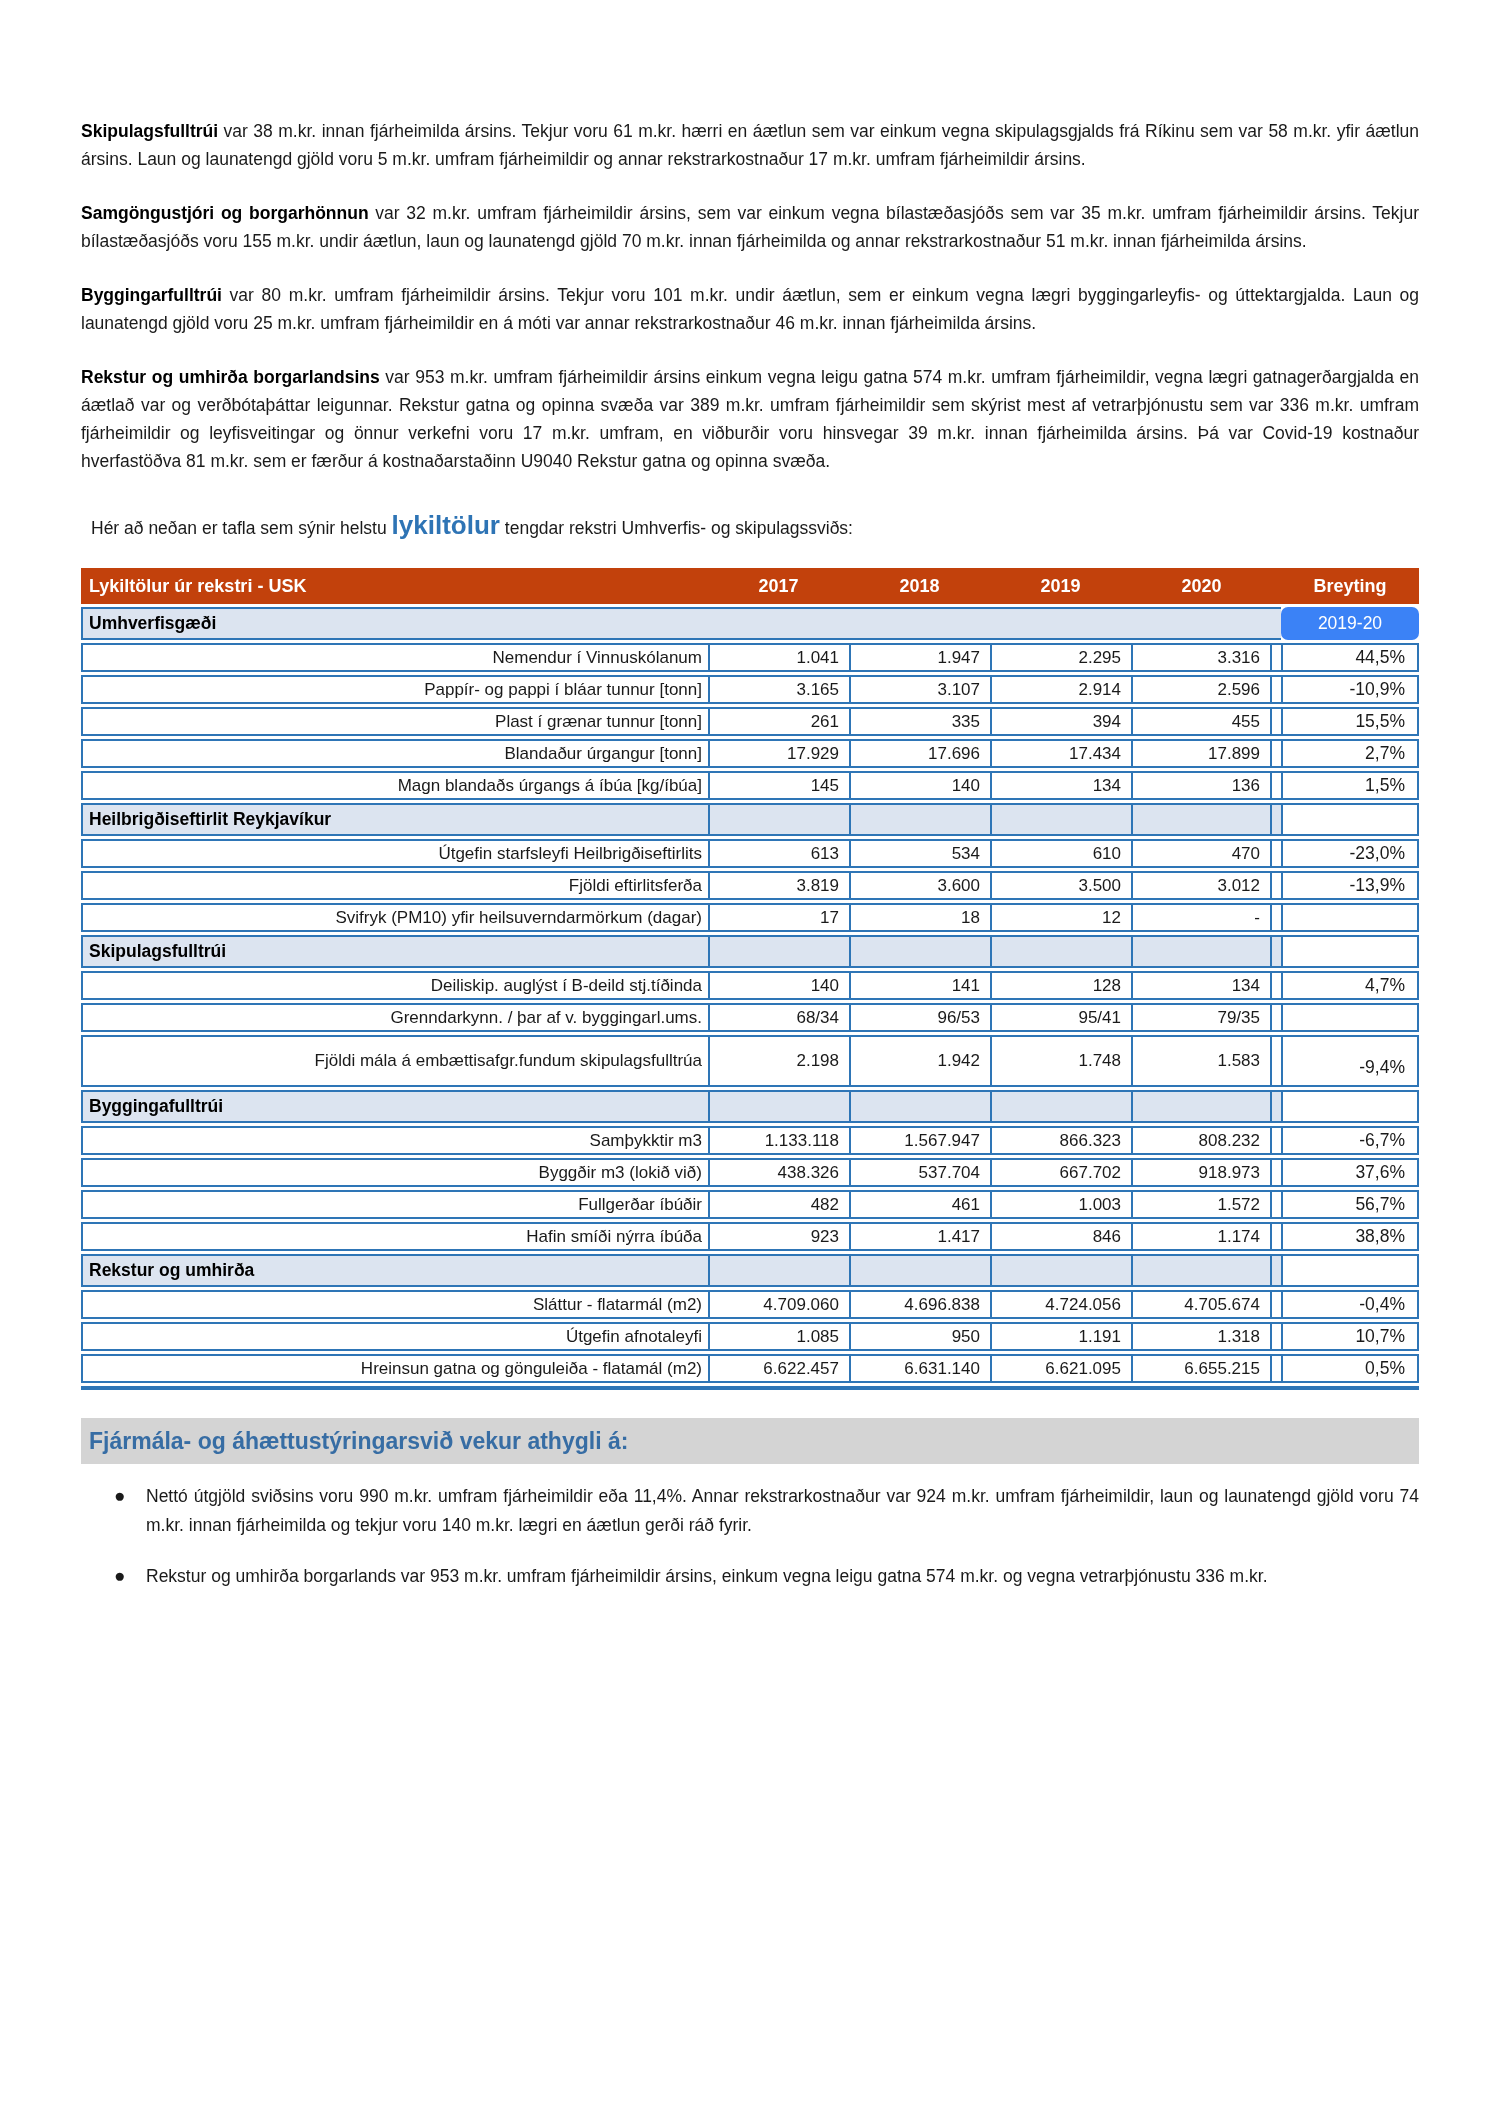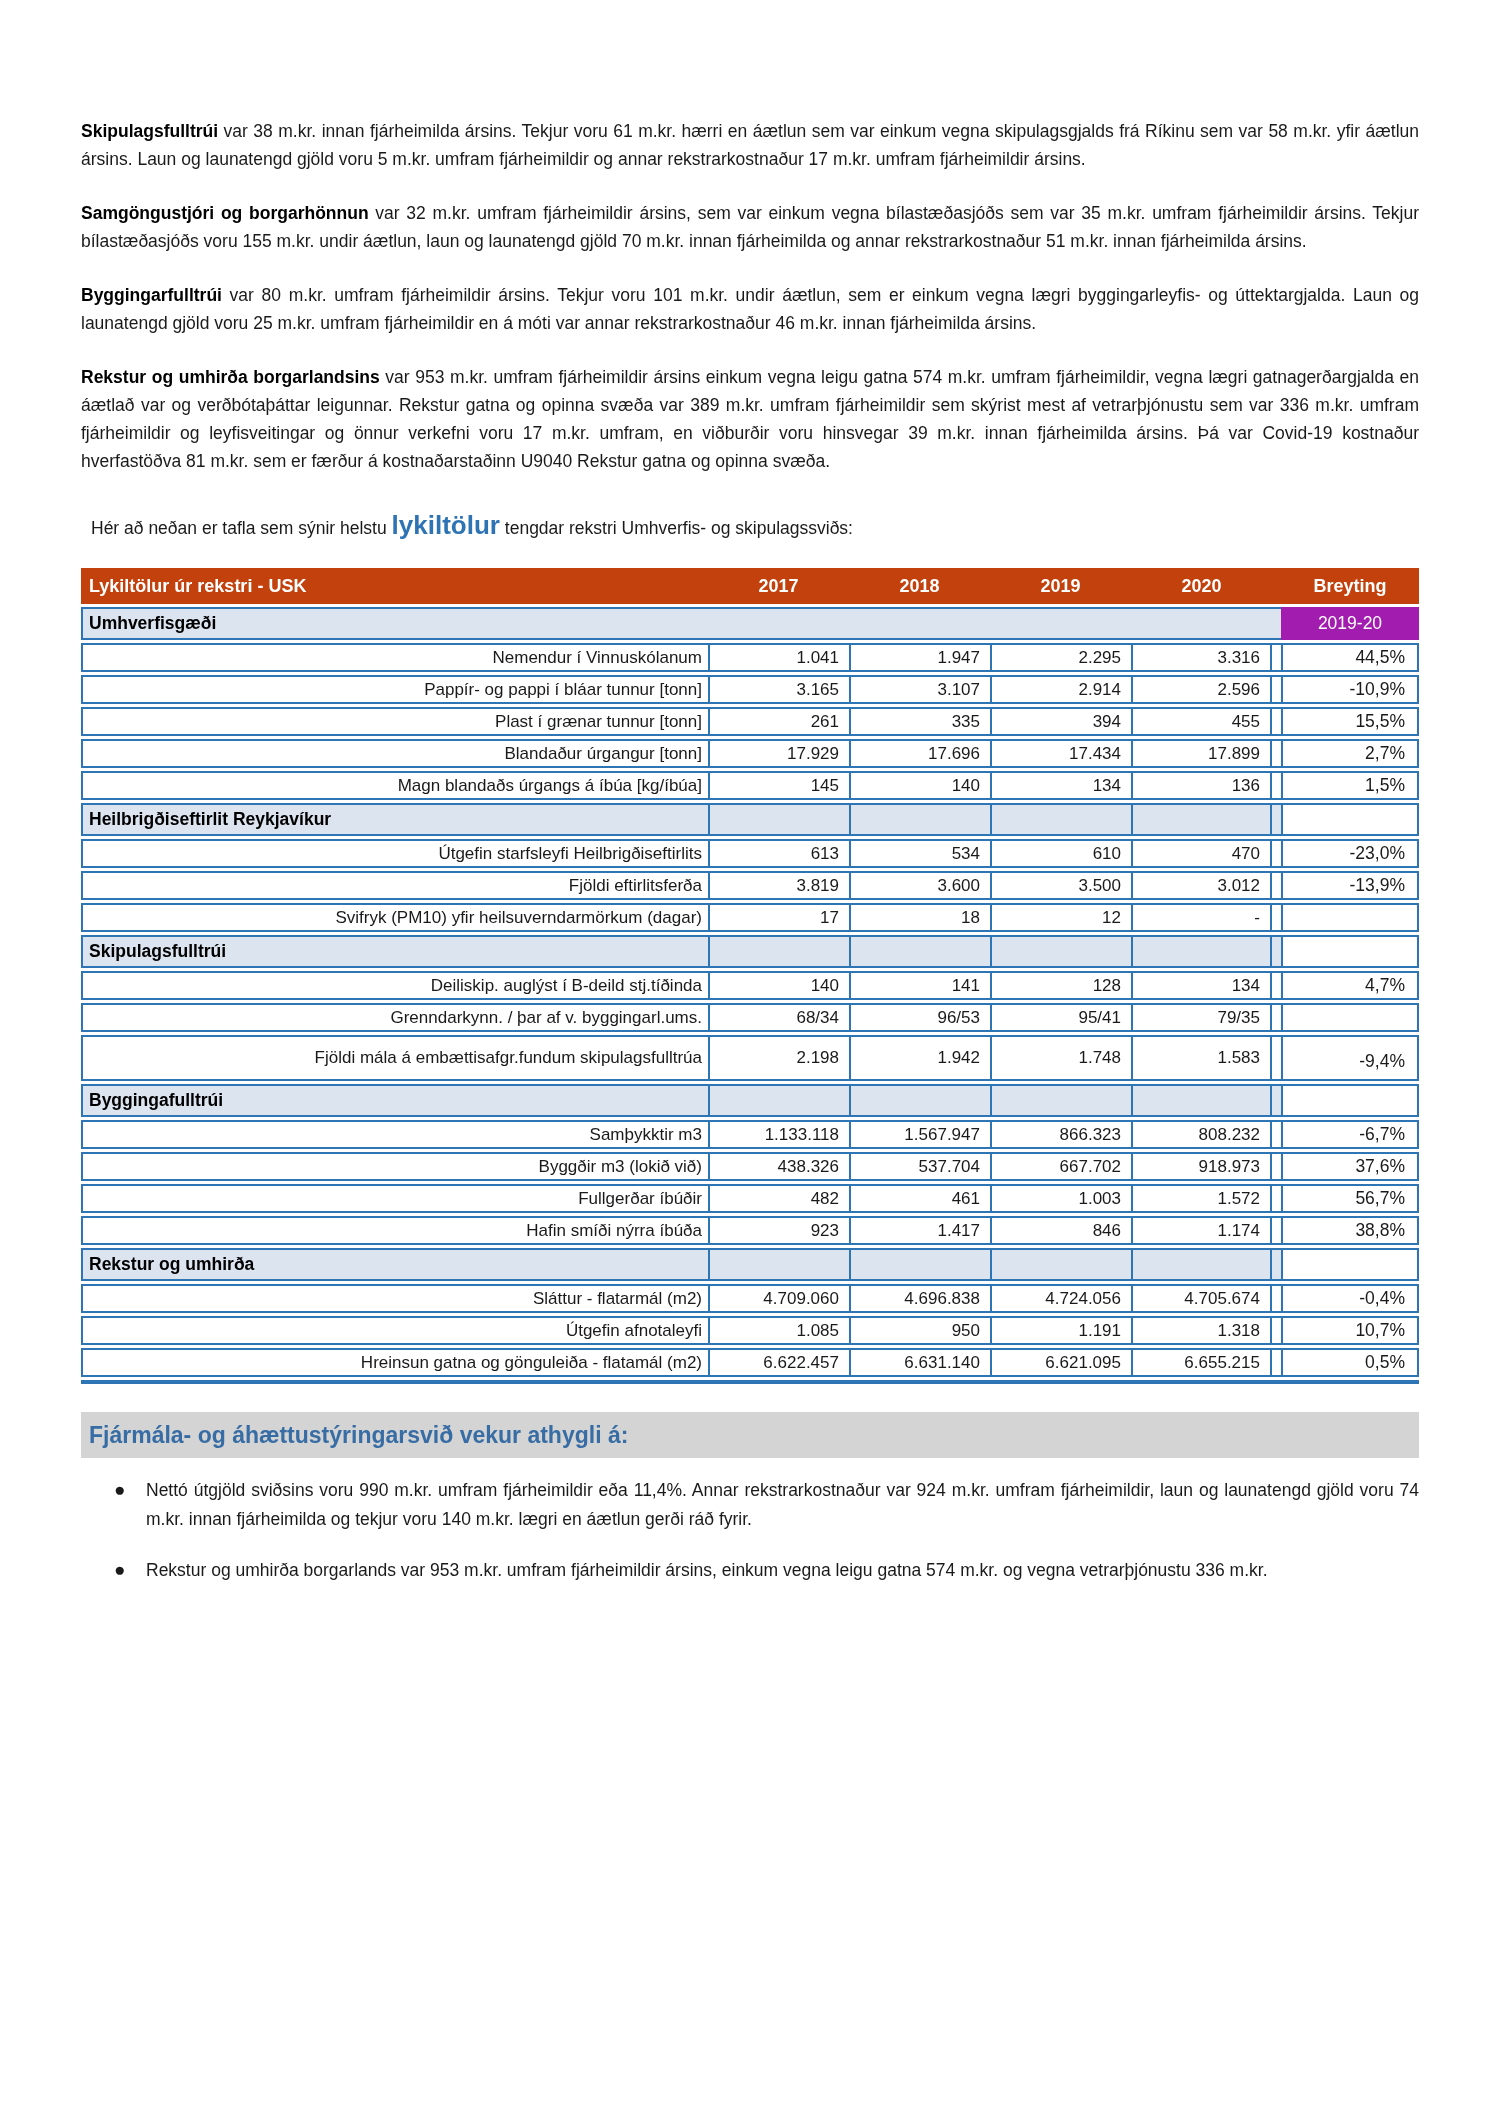--- a/index.html
+++ b/index.html
@@ -35,23 +35,23 @@
 
   td.lbl { text-align:right; padding-right:6px; font-size:17px; }
   td.val { text-align:right; padding-right:10px; font-size:17px; }
   td.chg { text-align:right; padding-right:12px; font-size:17.5px;margin-left:7px; }
   td.gut { border-top:2px solid #2E75B6; border-bottom:2px solid #2E75B6; background:#fff; }
 
   tr.secr td { height:33px; }
   td.sec { background:#DCE4F0; font-weight:700; text-align:left; padding-left:6px; font-size:17.5px; color:#000; }
   td.secv { background:#DCE4F0; }
   td.gutsec { background:#DCE4F0; border-top:2px solid #2E75B6; border-bottom:2px solid #2E75B6; }
-  td.dark { background:#a21caf; color:#fff; text-align:center; font-size:17.5px; }
-
-  tr.tall td { height:46px; }
+  td.dark { background:#3b82f6; color:#fff; text-align:center; font-size:17.5px;border-radius:7px; }
+
+  tr.tall td { height:52px; }
   tr.tall td.chg { vertical-align:bottom; padding-bottom:7px; }
 
   
   .attn {
     margin-top:28px; height:46px; line-height:46px; background:#D4D4D4;
     padding-left:8px; box-sizing:border-box; width:1338px;
   }
   .attn span { color:#376DA4; font-weight:700; font-size:23px; }
 
   ul.bullets { list-style:none; margin:18px 0 0 0; padding:0; }

